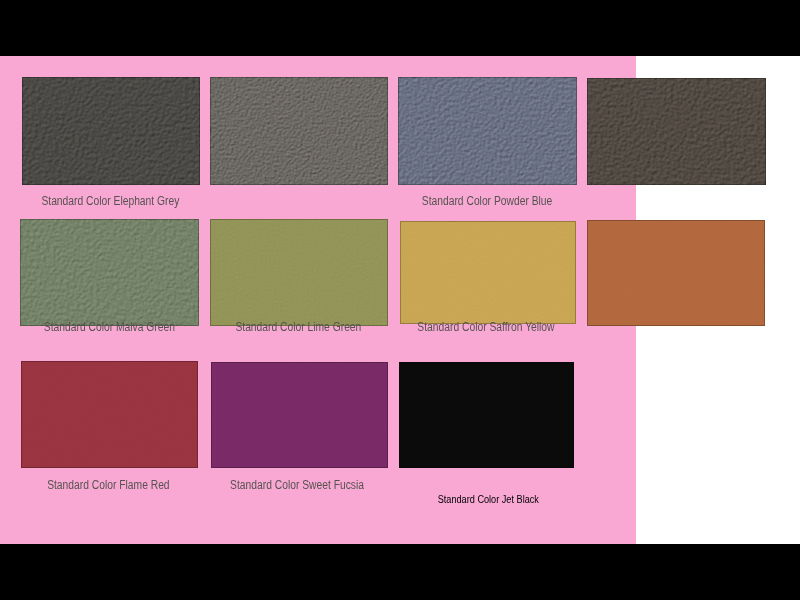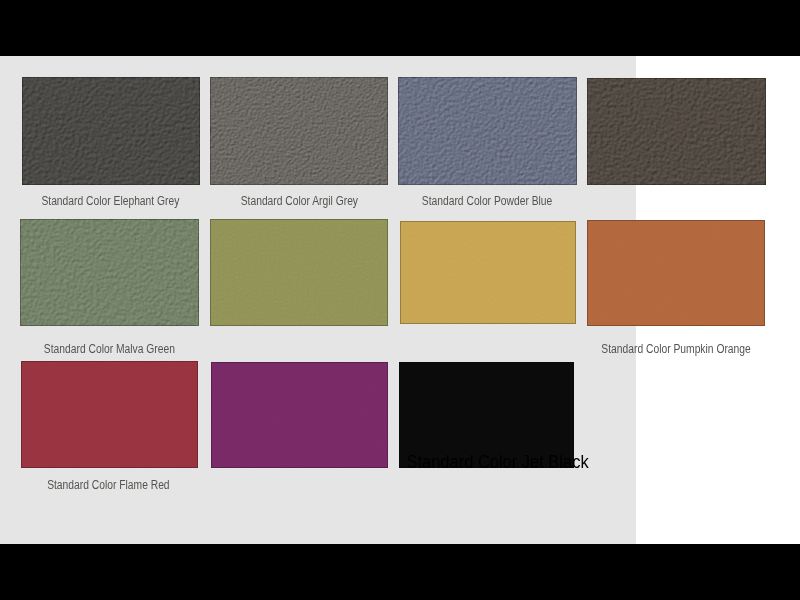--- a/index.html
+++ b/index.html
@@ -12,21 +12,21 @@
     background: #ffffff;
   }
   body {
     font-family: "Liberation Sans", sans-serif;
     -webkit-font-smoothing: antialiased;
   }
   #stage {
     position: relative;
     width: 636px;
     height: 600px;
-    background: #e5e5e5;
+    background: #f9a8d4;
   }
   .letterbox {
     position: absolute;
     left: 0;
     width: 800px;
     background: #000000;
     z-index: 5;
   }
   #bar-top { top: 0; height: 56px; }
   #bar-bottom { top: 544px; height: 56px; }
@@ -86,35 +86,35 @@
     line-height: 12px;
     color: #55534f;
     white-space: nowrap;
   }
   .label > span {
     display: inline-block;
     transform: scaleX(0.858);
     transform-origin: 50% 50%;
   }
   .lr1 { top: 195.2px; }
-  .lr2 { top: 343px; }
+  .lr2 { top: 321px; }
   .lr3 { top: 478.9px; }
 
   
   .nudge-a { margin-left: -0.7px; }
   .nudge-b { margin-left: -0.9px; text-align: center; }
   .nudge-c { margin-left: -1.1px; }
   .nudge-d { margin-left: -2.2px; }
   .nudge-e { margin-left: -2.9px; text-decoration: underline; }
 
   .label.arial {
-    font-size: 18px;
+    font-size: 10px;
     line-height: 12.4px;
     color: #000000;
-    top: 456px;
+    top: 494px;
   }
   .label.arial > span { transform: scaleX(0.915); }
 
   svg.hidden-defs { position: absolute; width: 0; height: 0; overflow: hidden; }
 </style>
 </head>
 <body>
 
 <svg class="hidden-defs" aria-hidden="true">
   <defs>
@@ -238,21 +238,20 @@
     <div class="swatch">
       <div class="tint" style="background-color: rgb(81, 73, 66);"></div>
       <svg class="tex">
           <rect width="100%" height="100%" fill="#808080" filter="url(#fx-choc)"></rect>
         </svg>
       <div class="rim"></div>
     </div>
   </div>
 
   <div class="label lr1 c1 nudge-a"><span>Standard Color Elephant Grey</span></div>
-  <div class="label lr1 c2"><span>Standard Color Argil Grey</span></div>
   <div class="label lr1 c3 nudge-b"><span>Standard Color Powder Blue</span></div>
 
   <div class="cell p5">
     <div class="swatch">
       <div class="tint" style="background-color: rgb(116, 130, 104);"></div>
       <svg class="tex">
           <rect width="100%" height="100%" fill="#808080" filter="url(#fx-malva)"></rect>
         </svg>
       <div class="rim"></div>
     </div>
@@ -279,21 +278,22 @@
     <div class="swatch">
       <div class="tint" style="background-color: rgb(179, 105, 61);"></div>
       <svg class="tex">
           <rect width="100%" height="100%" fill="#808080" filter="url(#fx-pumpkin)"></rect>
         </svg>
       <div class="rim"></div>
     </div>
   </div>
 
   <div class="label lr2 c1 nudge-c"><span>Standard Color Malva Green</span></div>
-  <div class="label lr2 c4"><span>Standard Color Pumpkin Orange</span></div>
+  <div class="label lr2 c2 nudge-c"><span>Standard Color Lime Green</span></div>
+  <div class="label lr2 c3 nudge-d"><span>Standard Color Saffron Yellow</span></div>
 
   <div class="cell p9">
     <div class="swatch">
       <div class="tint" style="background-color: rgb(154, 52, 64);"></div>
       <svg class="tex">
           <rect width="100%" height="100%" fill="#808080" filter="url(#fx-red)"></rect>
         </svg>
       <div class="rim"></div>
     </div>
   </div>
@@ -307,15 +307,16 @@
     </div>
   </div>
   <div class="cell p11">
     <div class="swatch">
       <div class="tint" style="background-color: rgb(11, 11, 11);"></div>
       <div class="rim"></div>
     </div>
   </div>
 
   <div class="label lr3 c1 nudge-e"><span>Standard Color Flame Red</span></div>
+  <div class="label lr3 c2 nudge-d"><span>Standard Color Sweet Fucsia</span></div>
   <div class="label arial c3"><span>Standard Color Jet Black</span></div>
 
 </div>
 
 </body></html>

